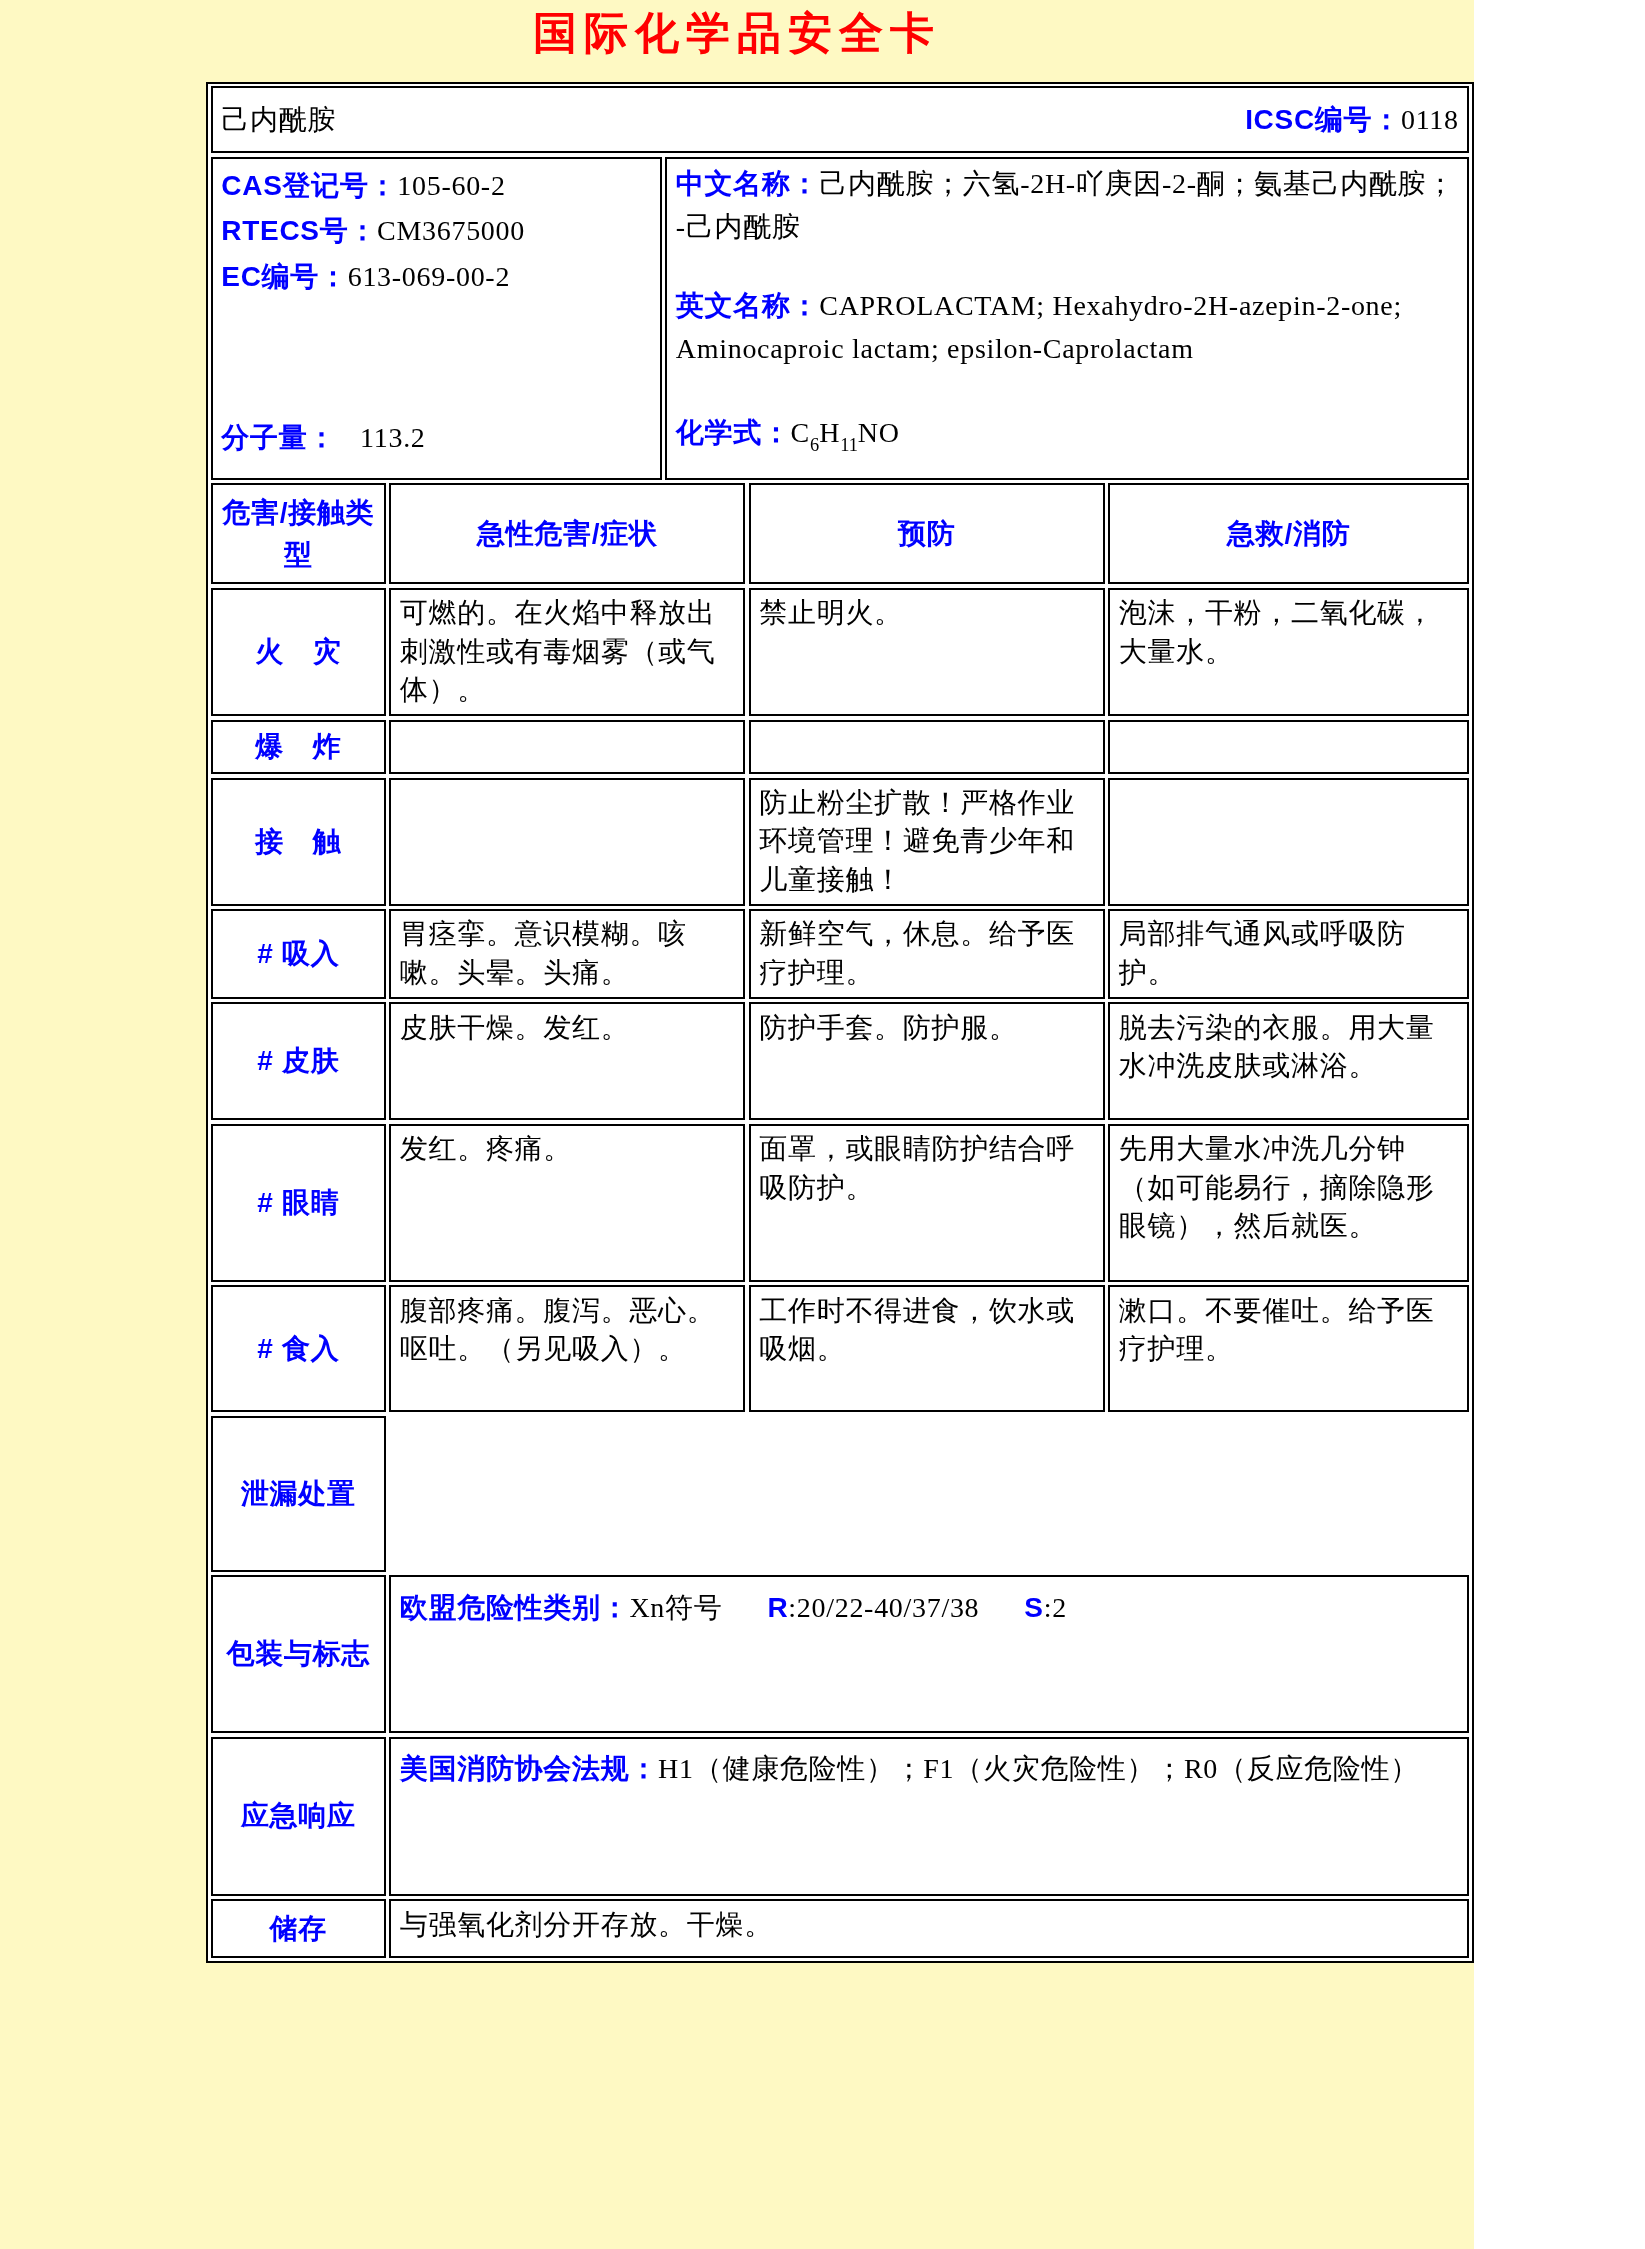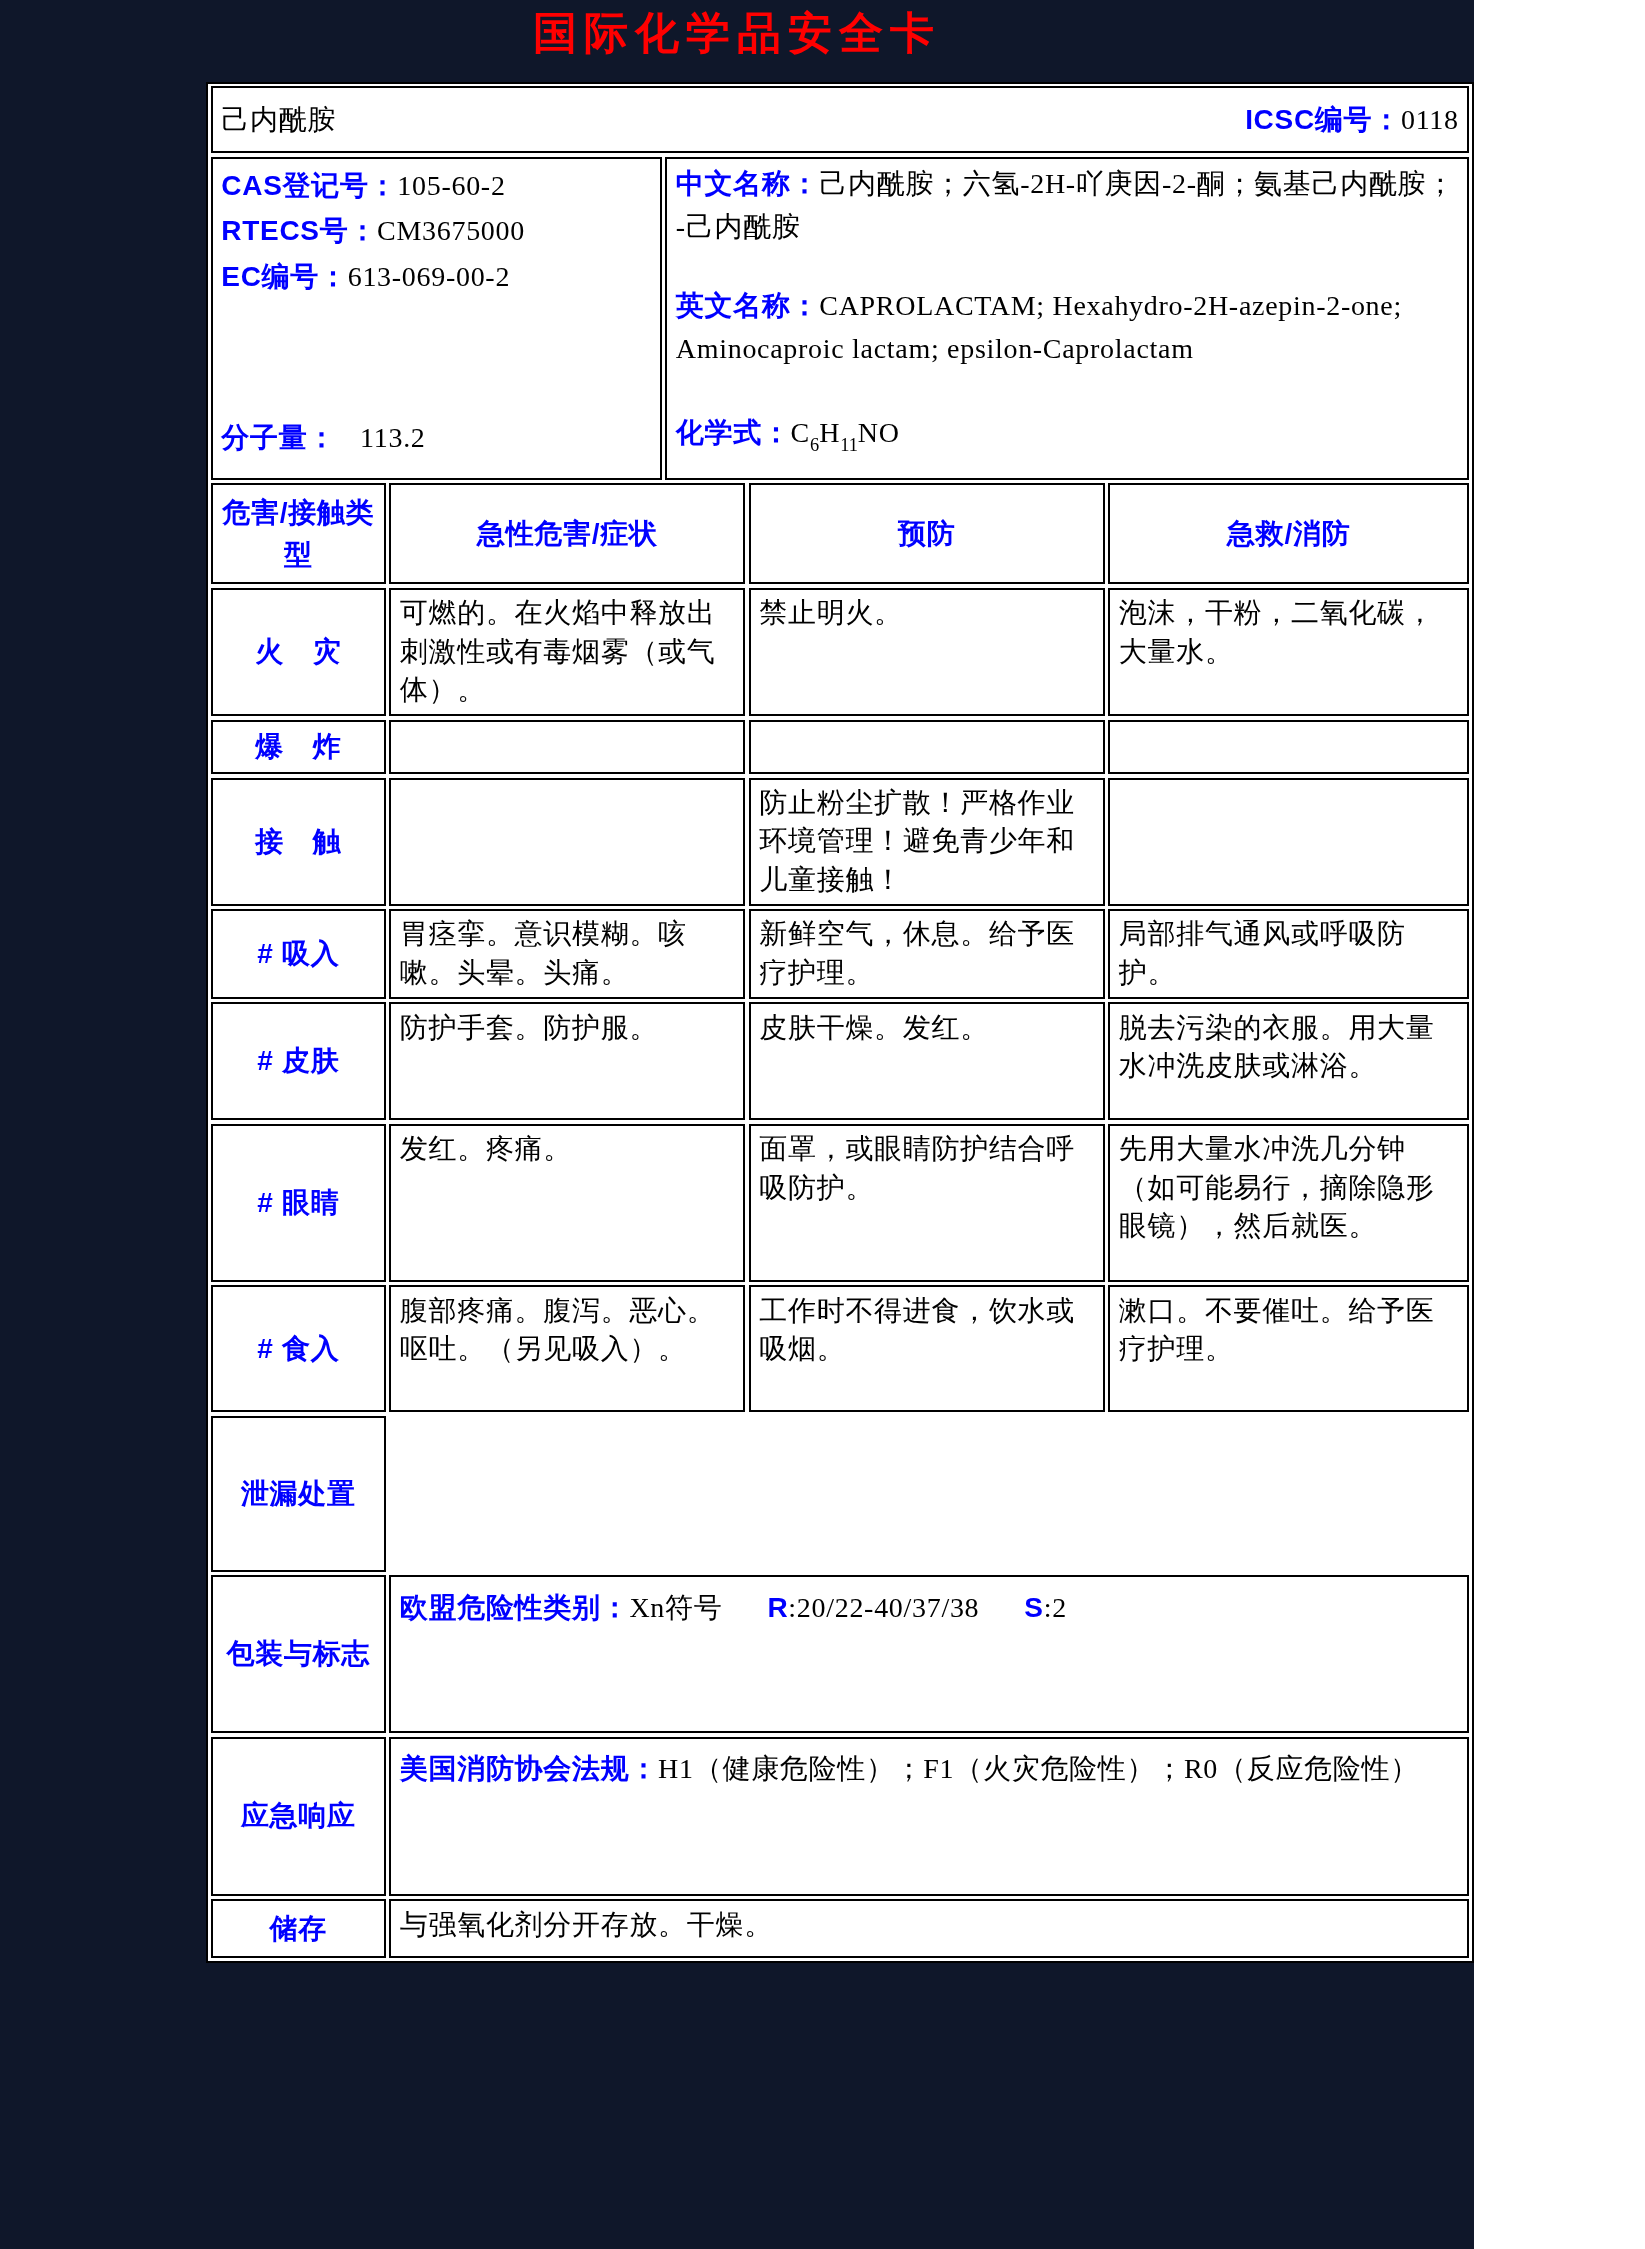--- a/index.html
+++ b/index.html
@@ -2,21 +2,21 @@
 <html style="--blue: #0000ff; --red: #ff0000; --ink: #000000;font-size:11.3px"><head>
 <meta charset="utf-8">
 <style>
   :root{
     --blue:#0000ff;
     --red:#ff0000;
     --ink:#000000;
   }
   html,body{margin:0;padding:0;background:#ffffff;}
   .page{
-    width:1474px;height:2250px;background:#0f172a;overflow:hidden;
+    width:1474px;height:2250px;background:#fef9c3;overflow:hidden;
     font-family:"Liberation Serif","DejaVu Serif",serif;
     color:var(--ink);
   }
   .title{
     margin:4.2px 0 18.4px 0;
     text-align:center;
     font-family:"Liberation Sans","DejaVu Sans",sans-serif;
     font-weight:bold;
     font-size:44px;
     letter-spacing:7px;
@@ -154,22 +154,22 @@
 
     <div class="trow cols4 r-inhale">
       <div class="cell labelcell"># 吸入</div>
       <div class="cell">胃痉挛。意识模糊。咳嗽。头晕。头痛。</div>
       <div class="cell">新鲜空气，休息。给予医疗护理。</div>
       <div class="cell">局部排气通风或呼吸防护。</div>
     </div>
 
     <div class="trow cols4 r-skin">
       <div class="cell labelcell"># 皮肤</div>
+      <div class="cell">皮肤干燥。发红。</div>
       <div class="cell">防护手套。防护服。</div>
-      <div class="cell">皮肤干燥。发红。</div>
       <div class="cell">脱去污染的衣服。用大量水冲洗皮肤或淋浴。</div>
     </div>
 
     <div class="trow cols4 r-eyes">
       <div class="cell labelcell"># 眼睛</div>
       <div class="cell">发红。疼痛。</div>
       <div class="cell">面罩，或眼睛防护结合呼吸防护。</div>
       <div class="cell">先用大量水冲洗几分钟（如可能易行，摘除隐形眼镜），然后就医。</div>
     </div>
 

